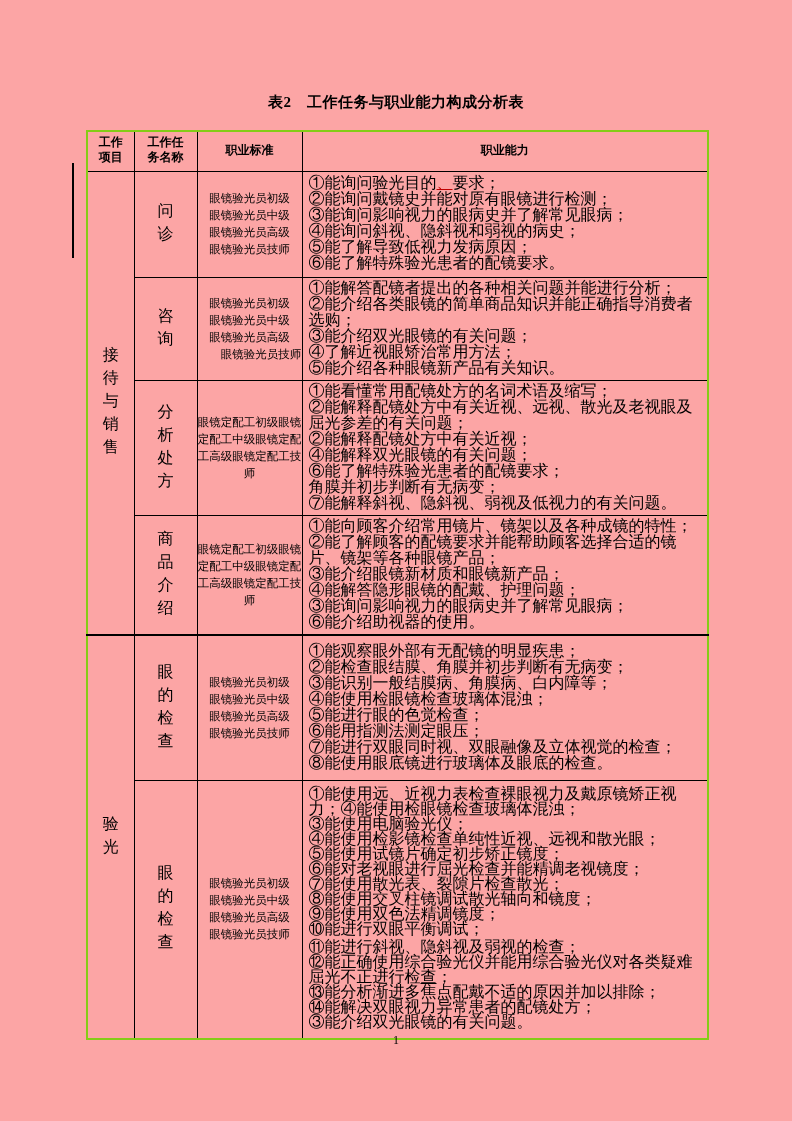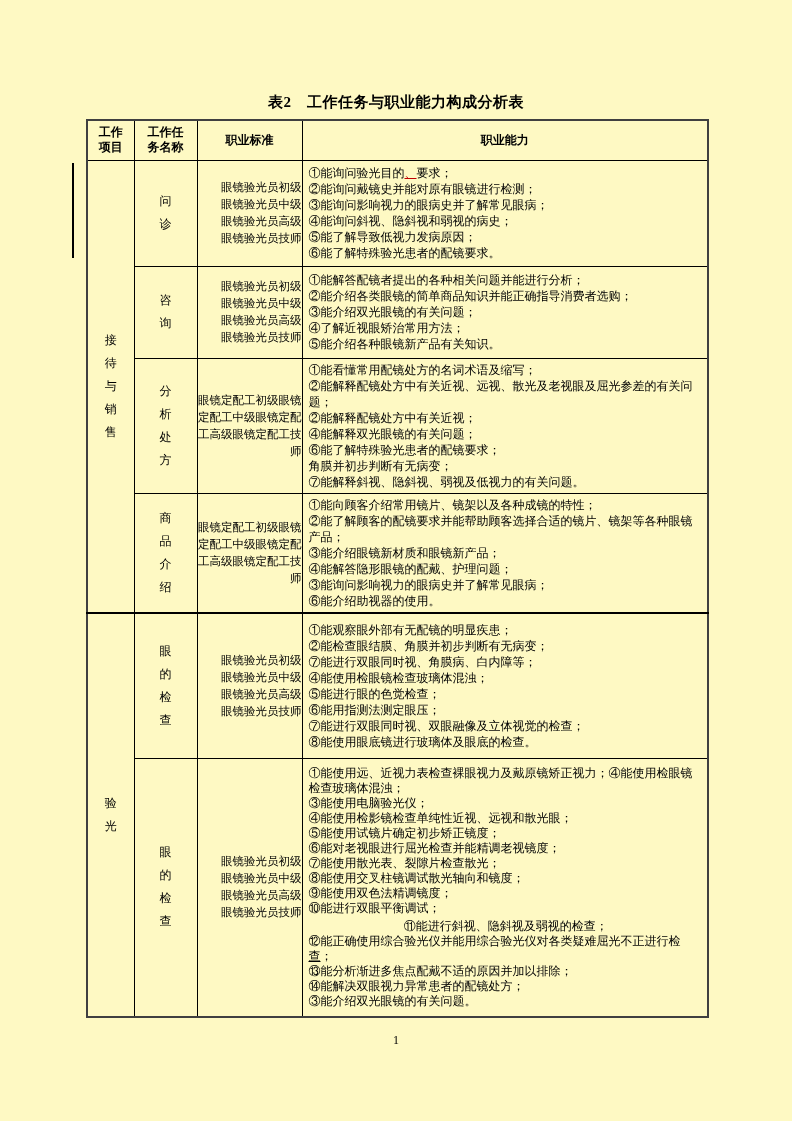--- a/index.html
+++ b/index.html
@@ -1,46 +1,47 @@
 <!DOCTYPE html>
 <html><head>
 <meta charset="utf-8">
 <style>
   * { margin:0; padding:0; box-sizing:border-box; }
   html,body { background:#ffffff; }
   body { font-family:"Liberation Serif","DejaVu Serif",serif; color:#000; }
   .page {
-    position:relative; width:792px; height:1121px; background:#fef9c3;
+    position:relative; width:792px; height:1121px; background:#fca5a5;
     overflow:hidden;
   }
   .doc-title {
     padding-top:94px; text-align:center; font-size:15px; font-weight:bold;
     letter-spacing:0.5px; line-height:16px;
   }
   table.analysis {
     border-collapse:collapse; table-layout:fixed;
-    margin:9px 0 0 86px; width:621px;
-    border:2px solid #404040;
+    margin:20px 0 0 86px; width:621px;
+    border:2px solid #84cc16;
+    font-family:Liberation Mono, monospace;
   }
   table.analysis td, table.analysis th { border:1px solid #000; vertical-align:middle; }
   tr.hdr { height:40px; }
   tr.r1 { height:106px; } tr.r2 { height:92px; } tr.r3 { height:133px; }
   tr.r4 { height:117px; } tr.r5 { height:146px; } tr.r6 { height:258px; }
   tr.group-start td { border-top:2px solid #000; }
   th { font-size:12px; font-weight:bold; text-align:center; line-height:15px; }
   .hw1 { width:2.2em; margin:0 auto; }
   .hw2 { width:3.2em; margin:0 auto; }
-  td.proj, td.task { text-align:center; font-size:12px; }
+  td.proj, td.task { text-align:center; font-size:16px; }
   .vstack { width:1em; margin:0 auto; line-height:23px; word-break:break-all; text-align:center; }
   td.std { text-align:center; font-size:11.5px; padding:1px 0; }
-  td.std .line { line-height:17px; white-space:nowrap;text-align:right; }
-  td.abil { font-size:12px; text-align:left; padding:3px 4px 3px 6px; vertical-align:middle; }
+  td.std .line { line-height:17px; white-space:nowrap; }
+  td.abil { font-size:16px; text-align:left; padding:3px 4px 3px 6px; vertical-align:middle; }
   td.abil .abil-p { line-height:16px; }
   tr.r6 td.abil .abil-p { line-height:15px; }
-  tr.r6 td.abil .abil-p.gap-above { margin-top:3px;text-align:center; }
+  tr.r6 td.abil .abil-p.gap-above { margin-top:3px; }
   .ins { color:#c00000; text-decoration:underline; }
   .uline { text-decoration:underline; }
   .revision-bar {
     position:absolute; left:72px; top:163px; width:2px; height:95px; background:#000;
   }
   .page-number {
     position:absolute; top:1033px; left:0; width:100%; text-align:center; font-size:12px;
   }
 </style>
 </head>
@@ -164,21 +165,21 @@
       </td>
       <td class="std">
         <div class="line">眼镜验光员初级</div>
         <div class="line">眼镜验光员中级</div>
         <div class="line">眼镜验光员高级</div>
         <div class="line">眼镜验光员技师</div>
       </td>
       <td class="abil">
         <div class="abil-p">①能观察眼外部有无配镜的明显疾患；</div>
         <div class="abil-p">②能检查眼结膜、角膜并初步判断有无病变；</div>
-        <div class="abil-p">⑦能进行双眼同时视、角膜病、白内障等；</div>
+        <div class="abil-p">③能识别一般结膜病、角膜病、白内障等；</div>
         <div class="abil-p">④能使用检眼镜检查玻璃体混浊；</div>
         <div class="abil-p">⑤能进行眼的色觉检查；</div>
         <div class="abil-p">⑥能用指测法测定眼压；</div>
         <div class="abil-p">⑦能进行双眼同时视、双眼融像及立体视觉的检查；</div>
         <div class="abil-p">⑧能使用眼底镜进行玻璃体及眼底的检查。</div>
       </td>
     </tr>
 
     <tr class="r6">
       <td class="task">

